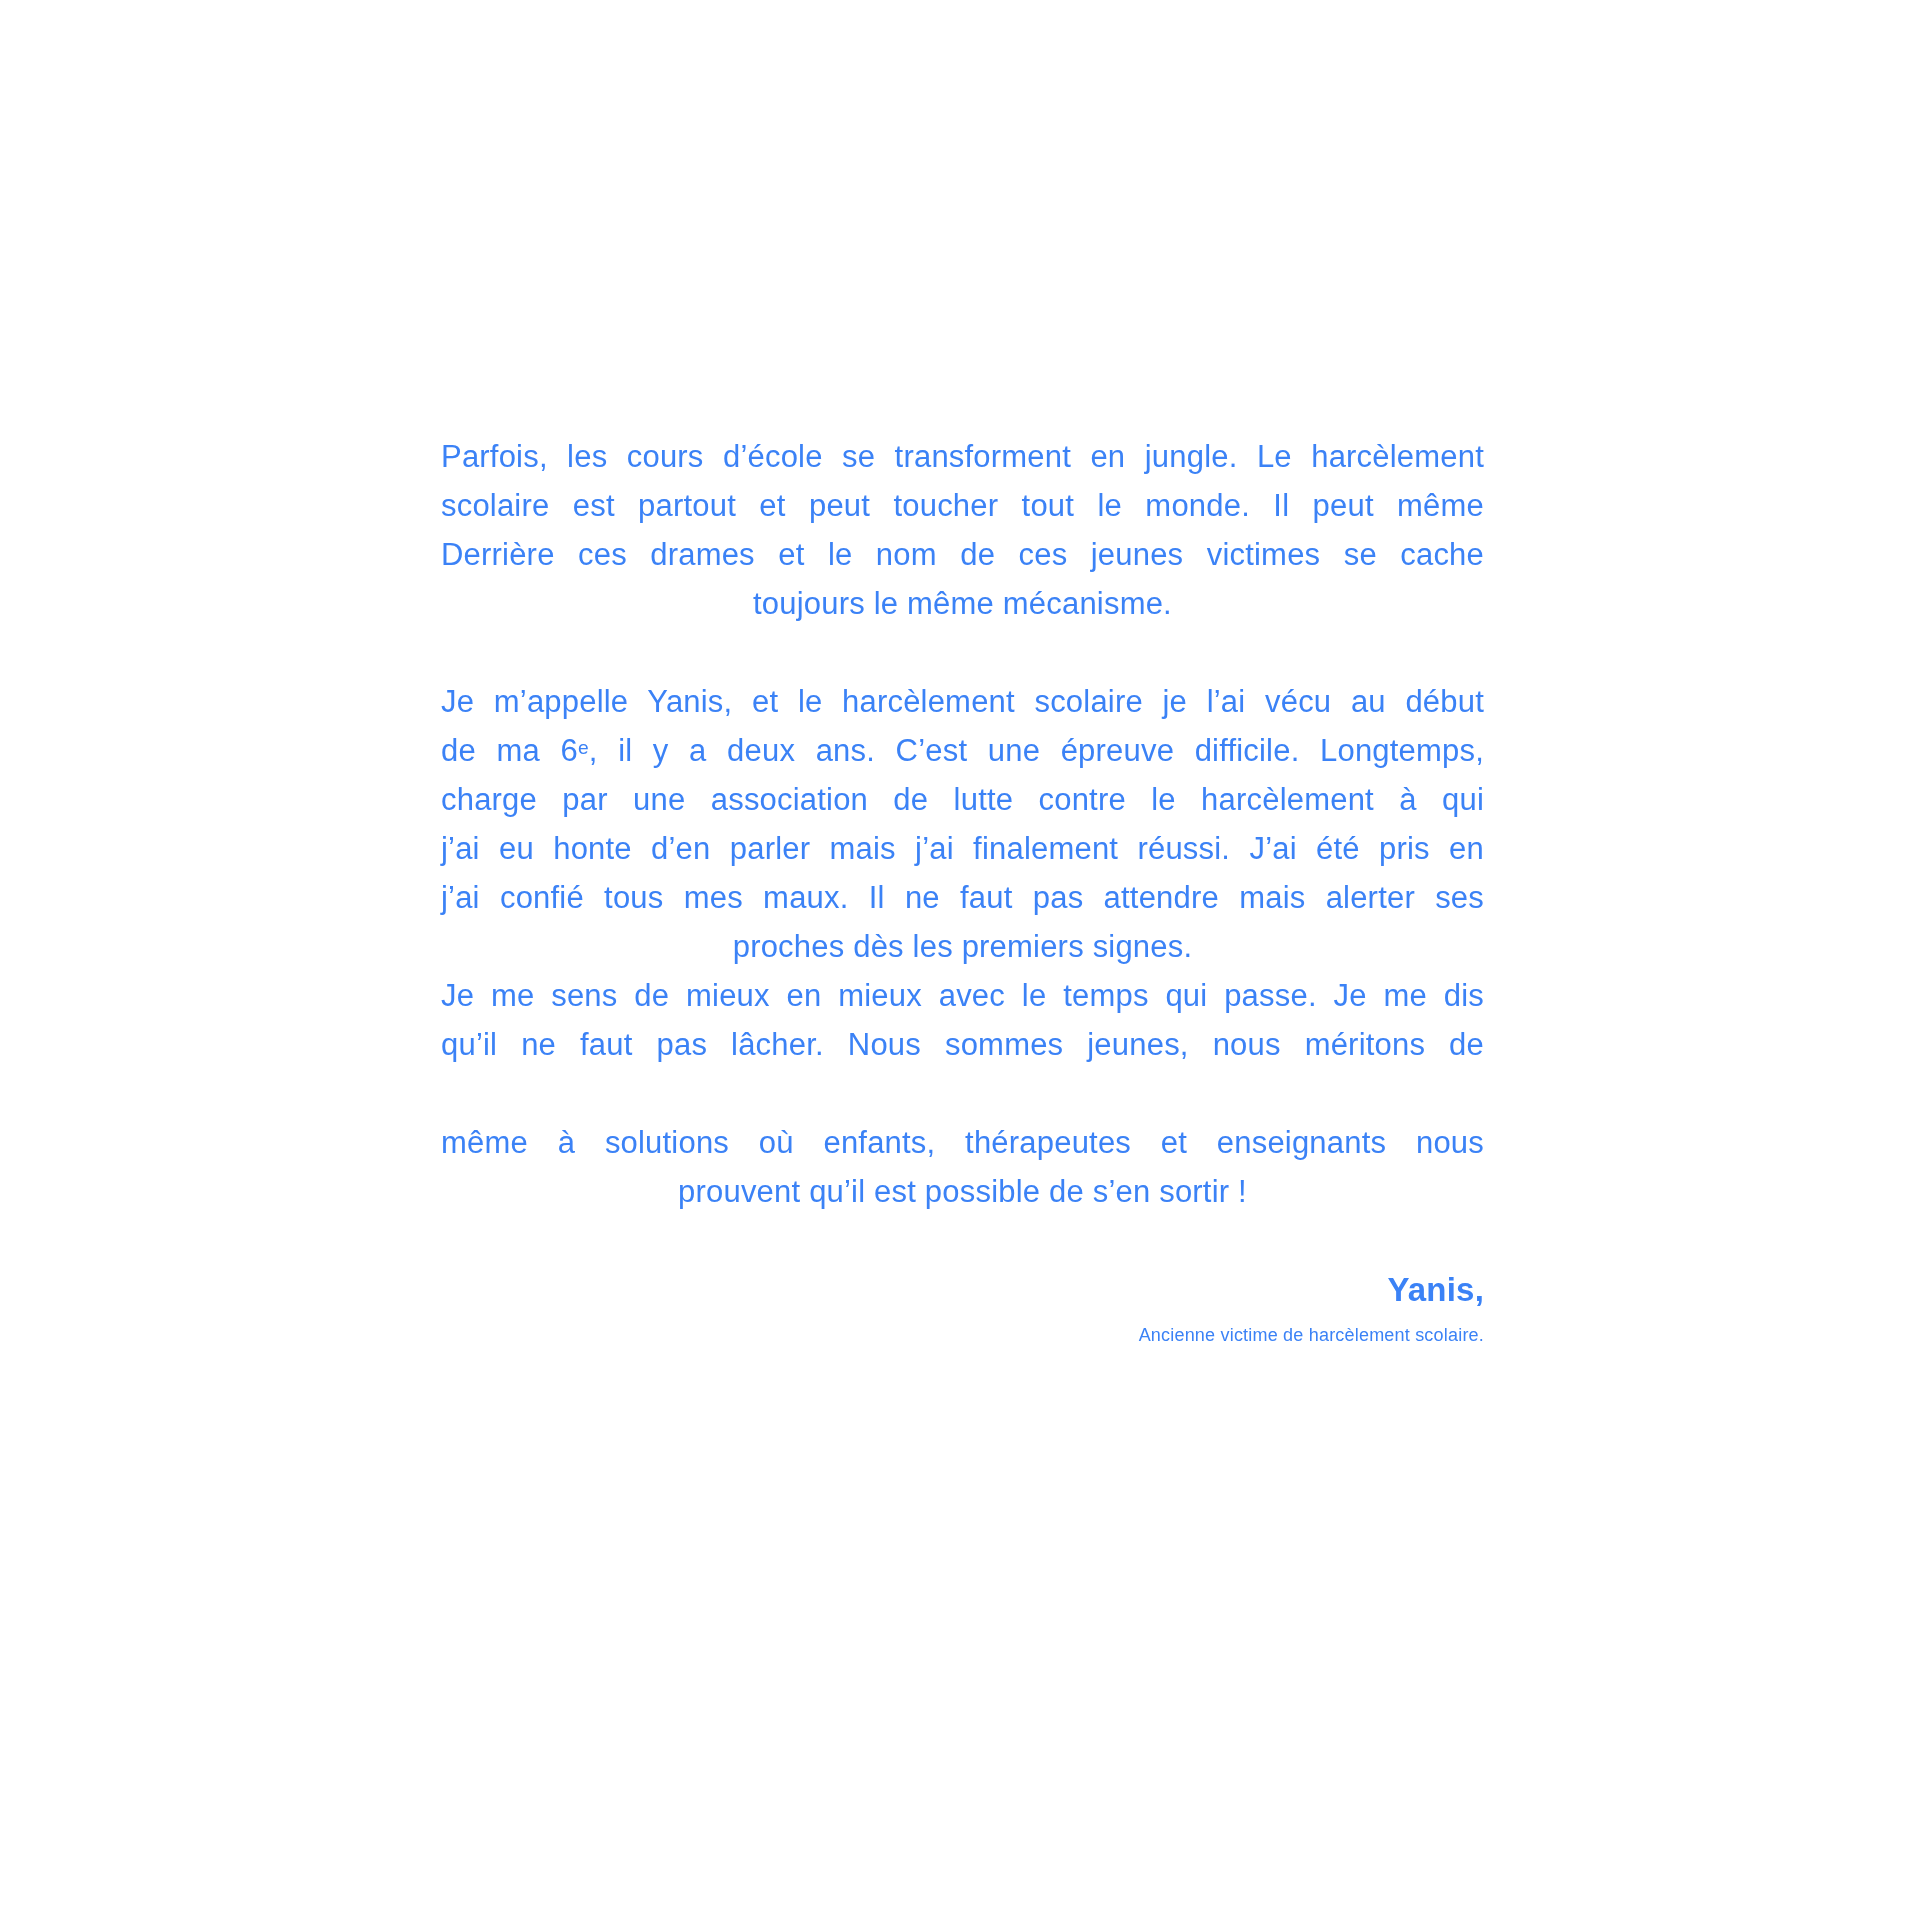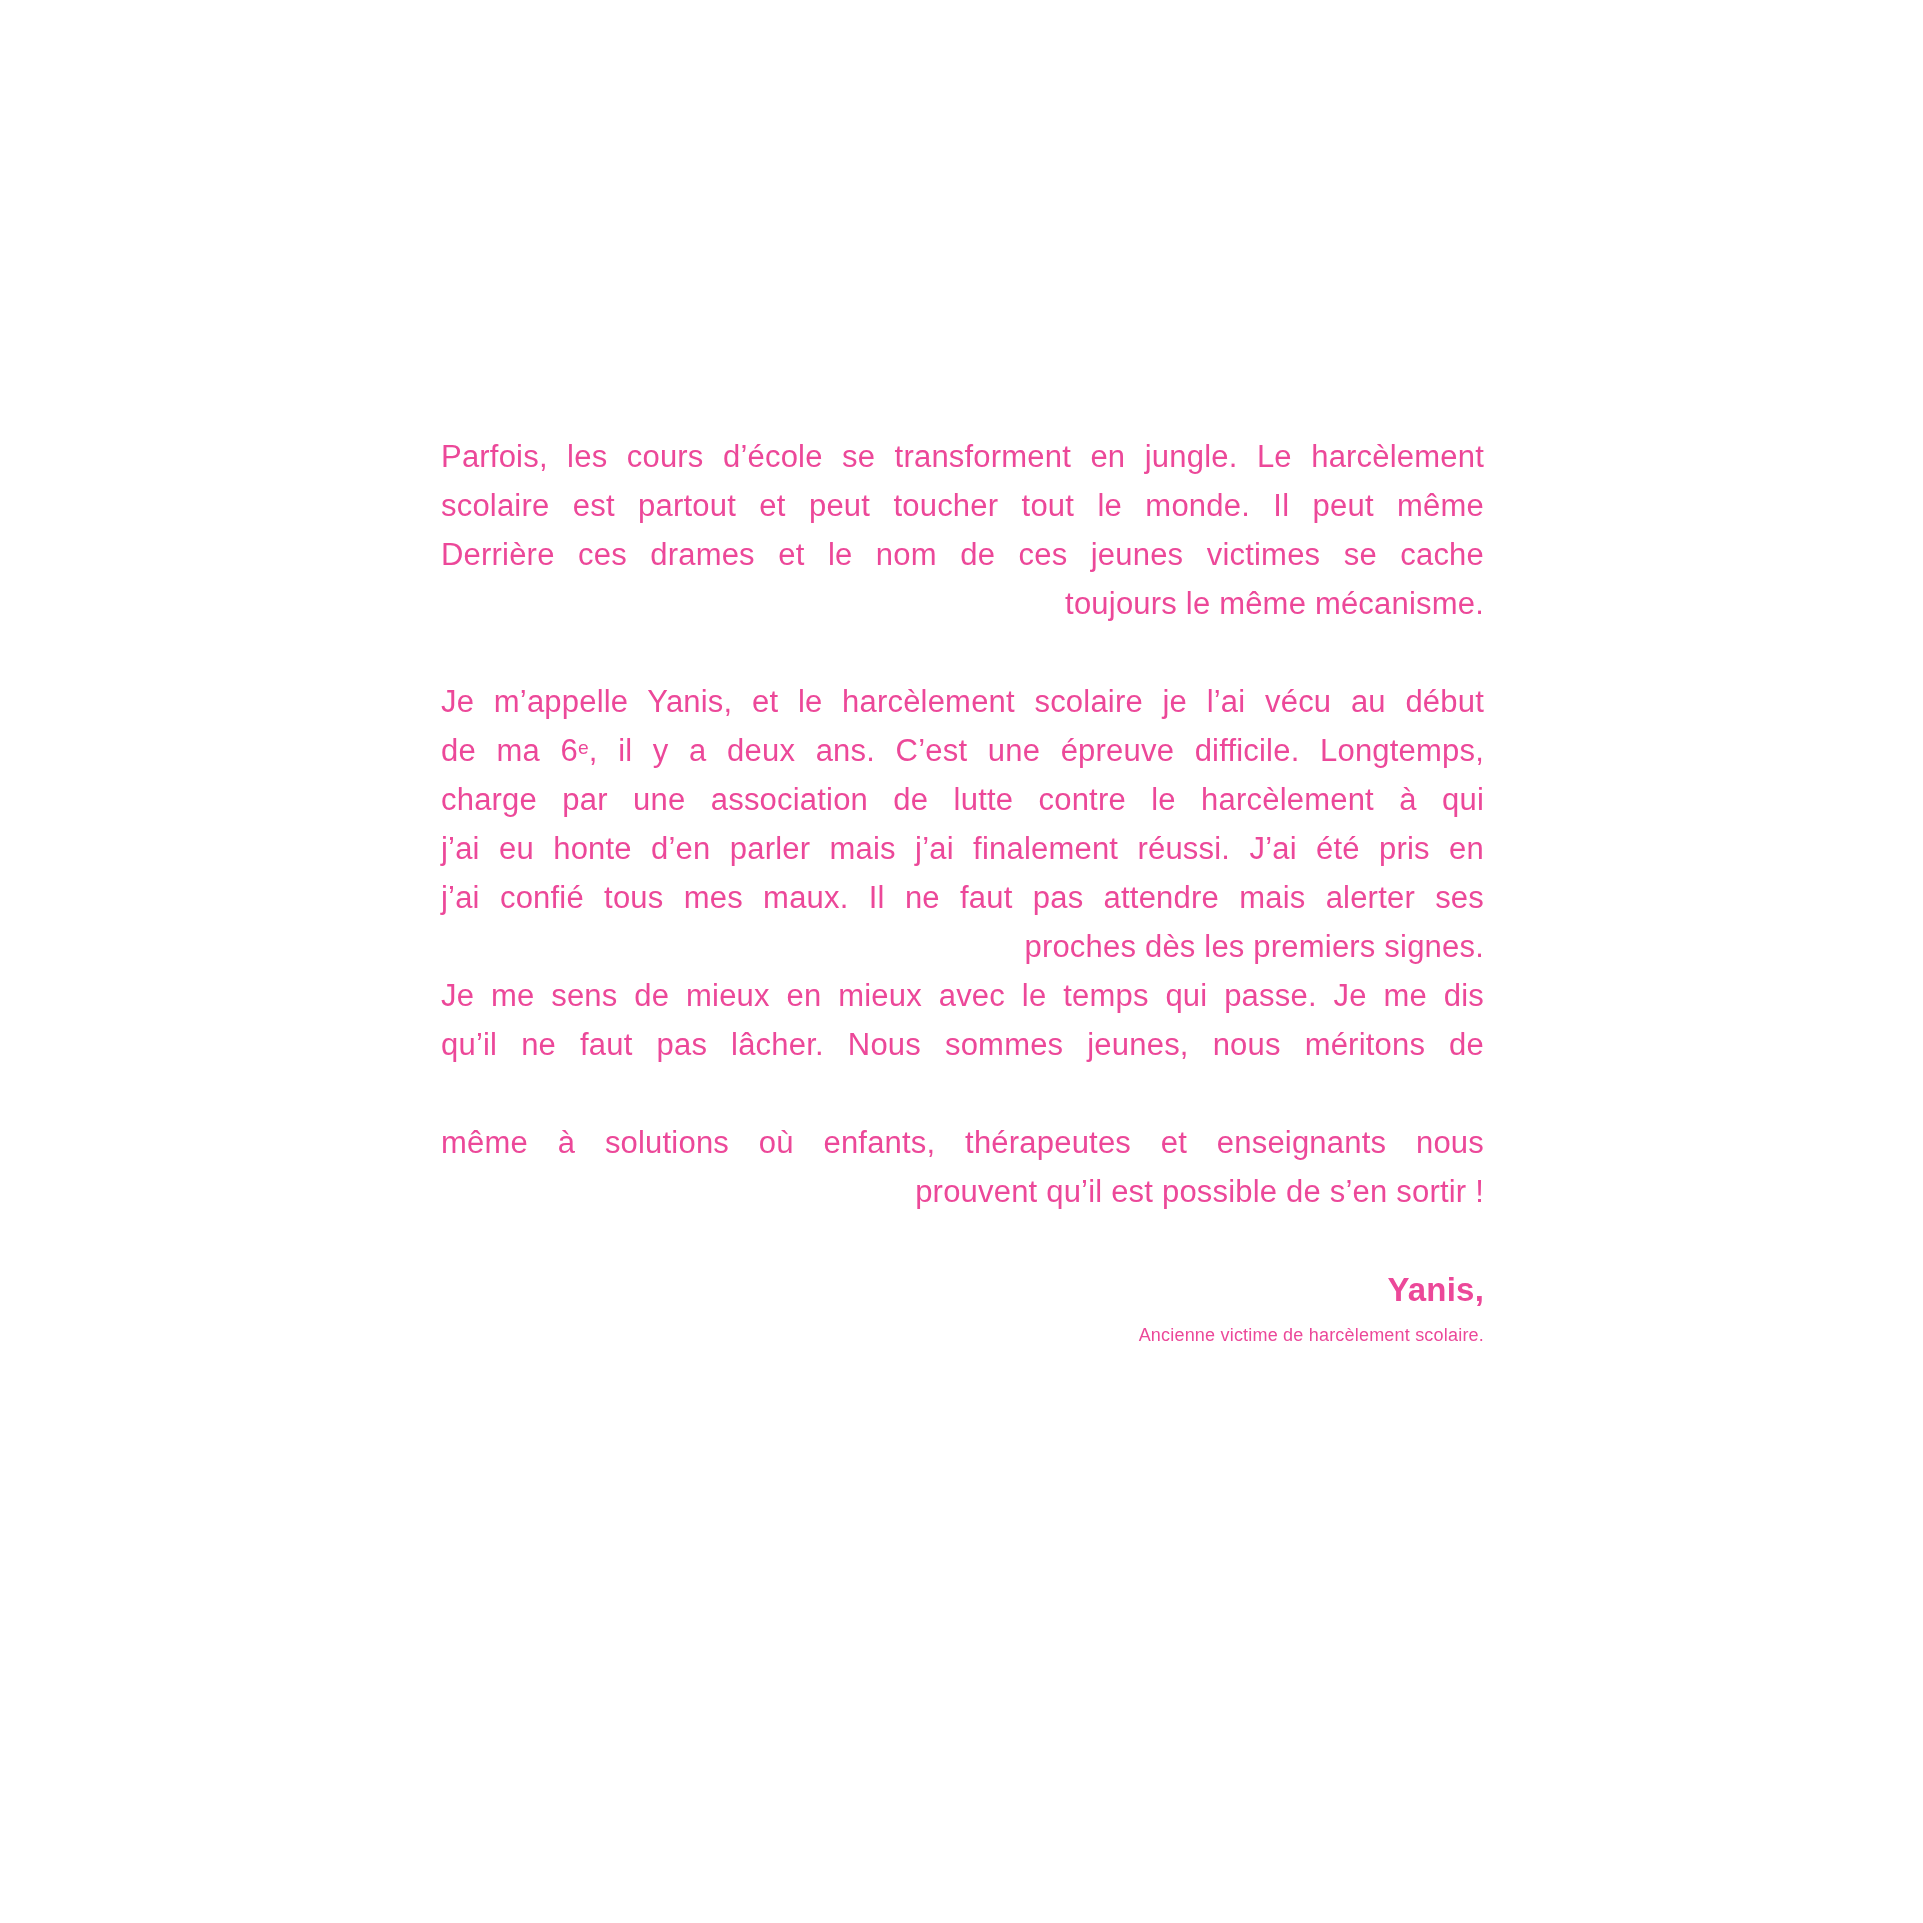--- a/index.html
+++ b/index.html
@@ -12,41 +12,41 @@
     width: 1923px;
     height: 1923px;
     background: #ffffff;
     overflow: hidden;
   }
   .text-block {
     position: absolute;
     left: 441px;
     top: 432px;
     width: 1043px;
-    color: #ec4899;
+    color: #3b82f6;
     font-family: "Liberation Sans", sans-serif;
     font-size: 31px;
     line-height: 49px;
     letter-spacing: 0.2px;
   }
   .para {
     margin: 0 0 49px 0;
   }
   .para:last-of-type {
     margin-bottom: 0;
   }
   .line {
     min-height: 49px;
   }
   .line.j {
     text-align: justify;
     text-align-last: justify;
   }
   .line.l {
-    text-align: right;
+    text-align: center;
   }
   sup.ord {
     font-size: 0.62em;
     line-height: 0;
     vertical-align: 0.38em;
   }
   .italic {
     font-style: italic;
   }
   .signature {

